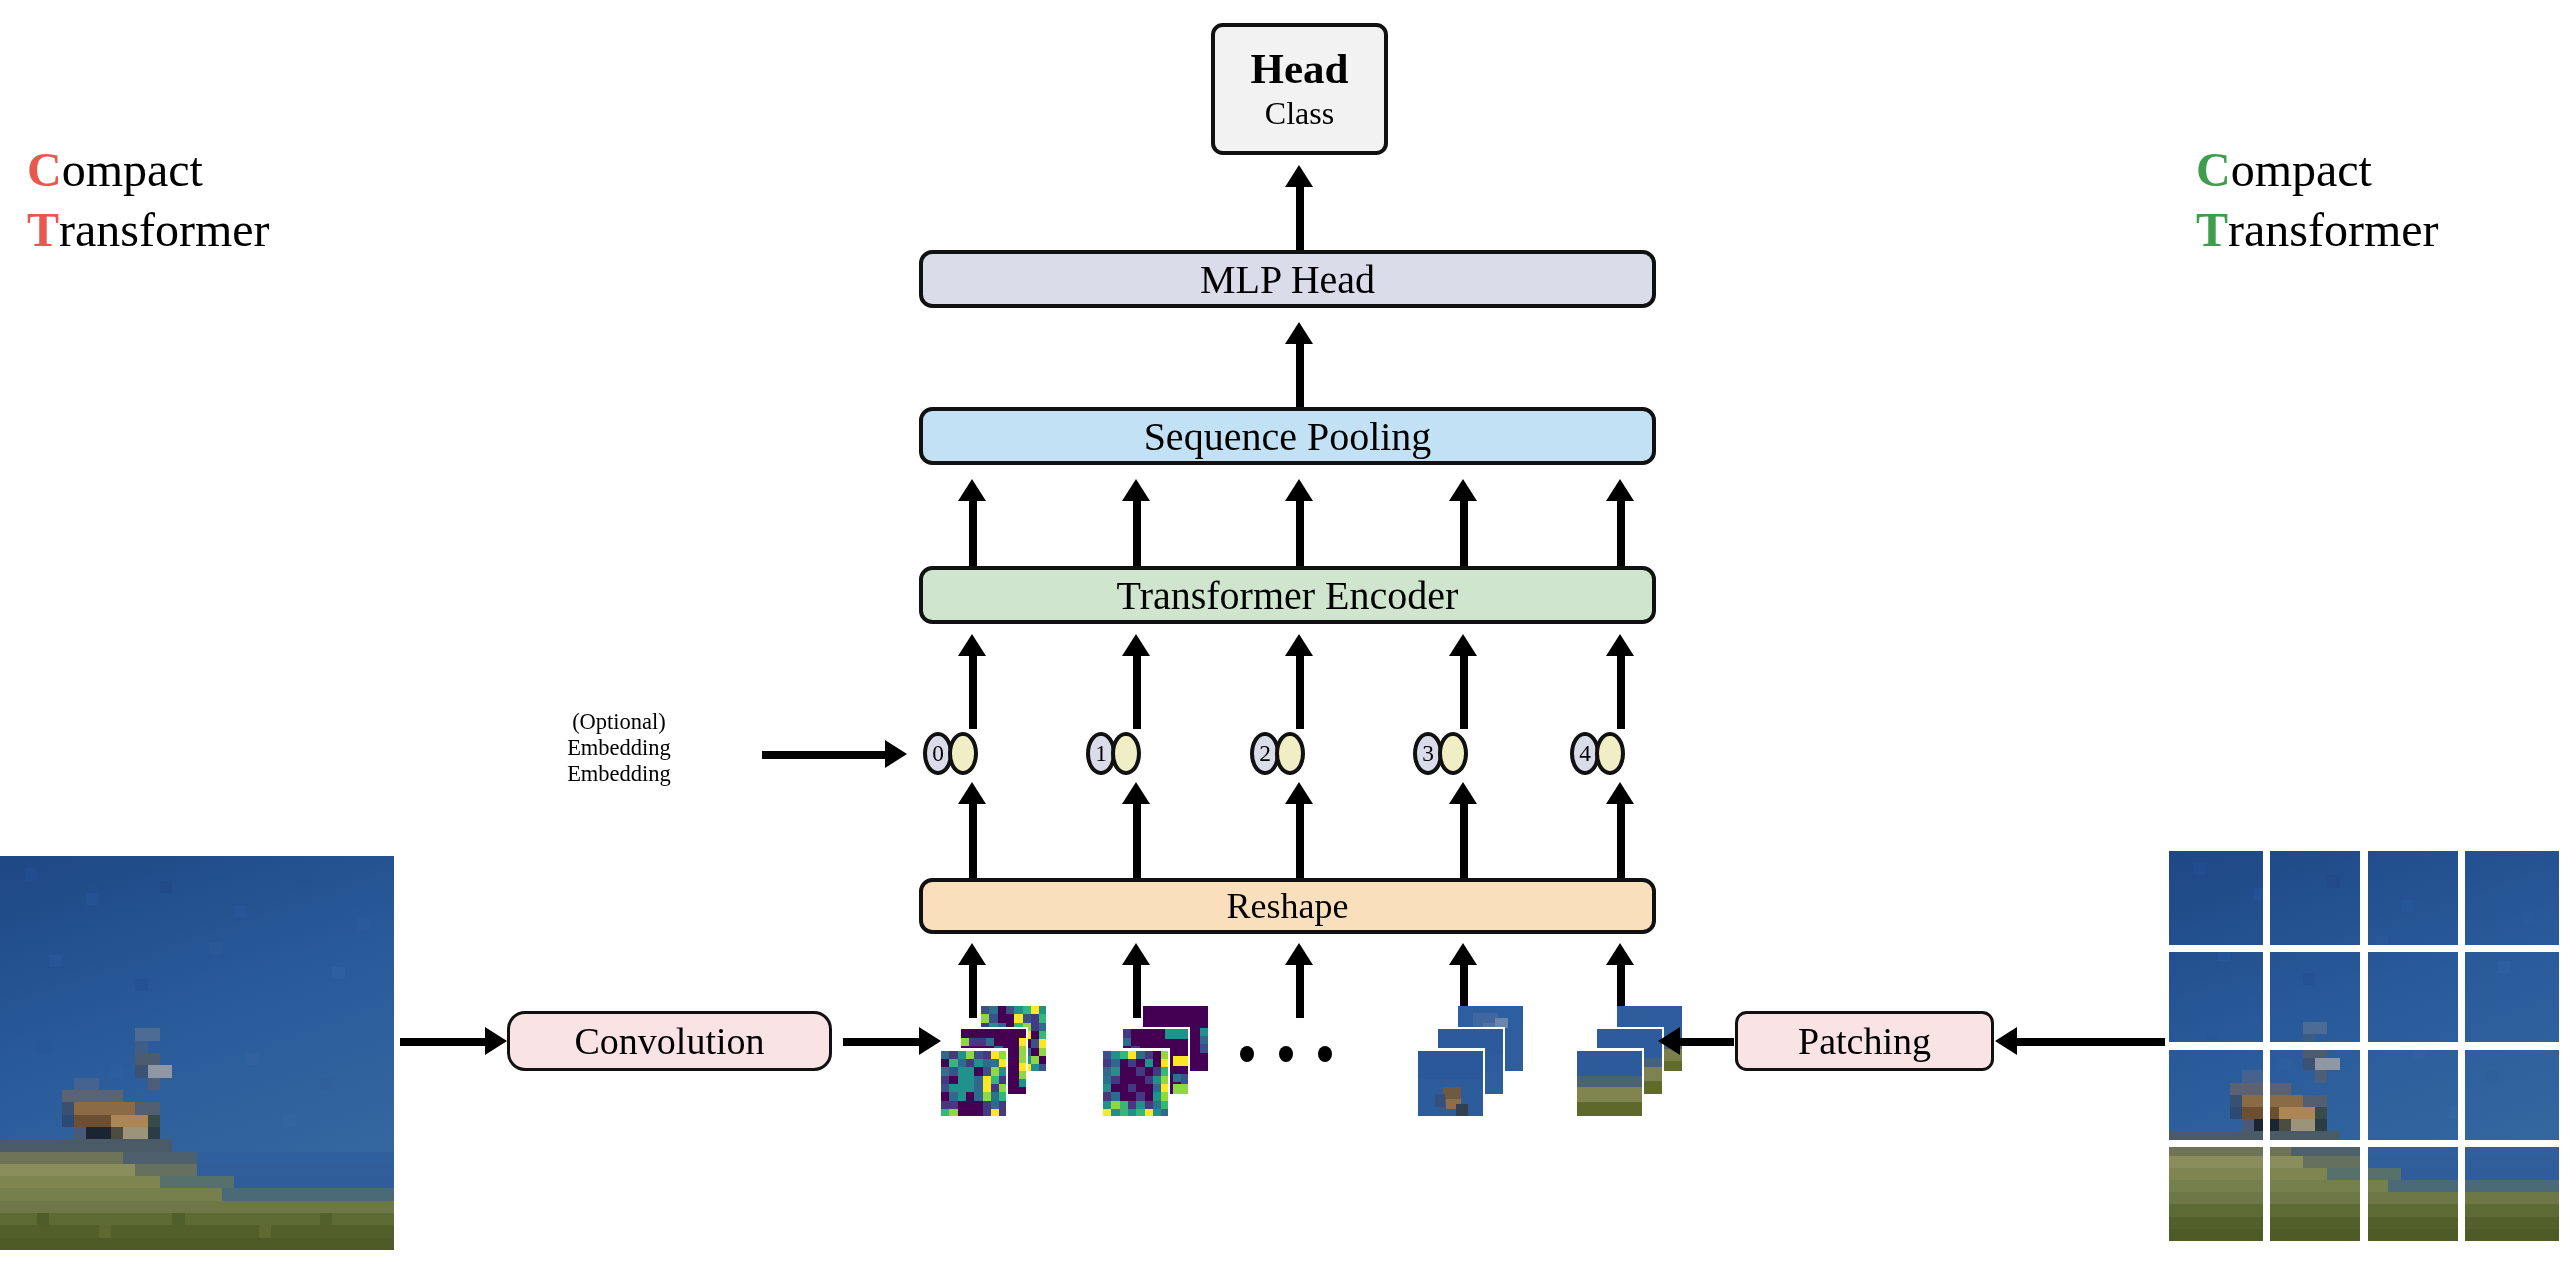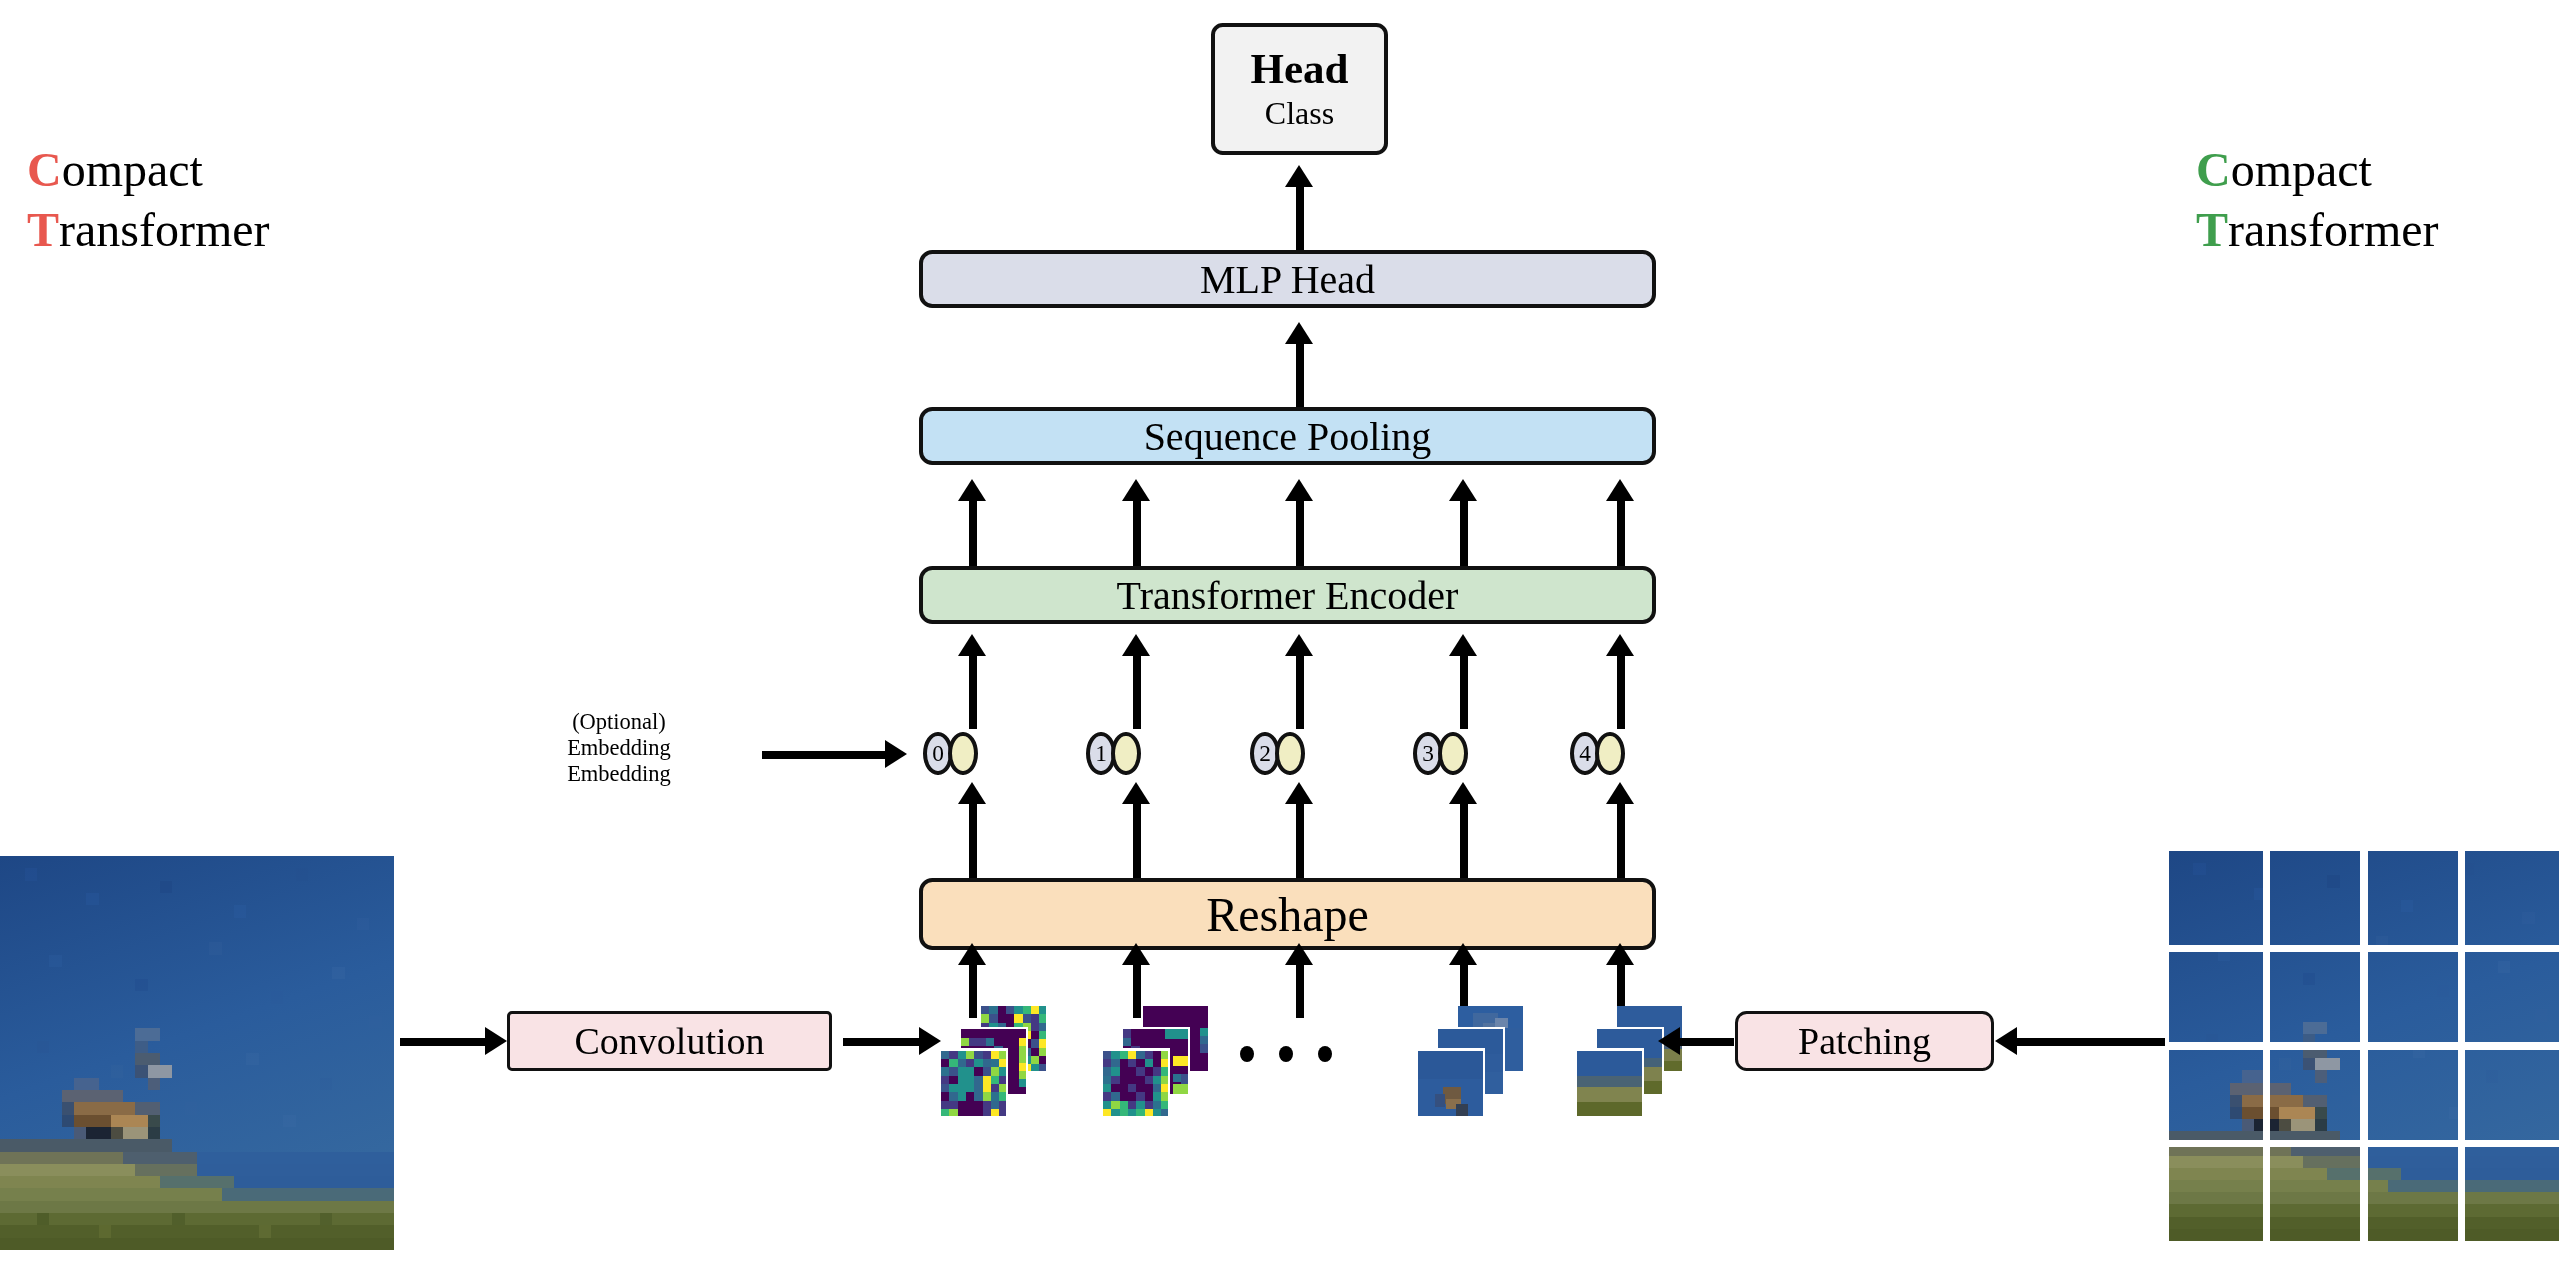--- a/index.html
+++ b/index.html
@@ -66,31 +66,31 @@
     font-size: 40px;
   }
   #box-enc {
     left: 919px; top: 566px;
     width: 737px; height: 58px;
     background: #cfe5cd;
     font-size: 40px;
   }
   #box-reshape {
     left: 919px; top: 878px;
-    width: 737px; height: 72px;
+    width: 737px; height: 56px;
     background: #fadfbc;
-    font-size: 48px;
+    font-size: 36px;
   }
   #box-conv {
     left: 507px; top: 1011px;
     width: 325px; height: 60px;
     background: #f9e3e5;
     font-size: 38px;
     border-width: 3.3px;
-    border-radius: 5px;
+    border-radius: 18px;
   }
   #box-patching {
     left: 1735px; top: 1011px;
     width: 259px; height: 60px;
     background: #f9e3e5;
     font-size: 38px;
     border-width: 3.3px;
     border-radius: 11.7px;
   }
 

